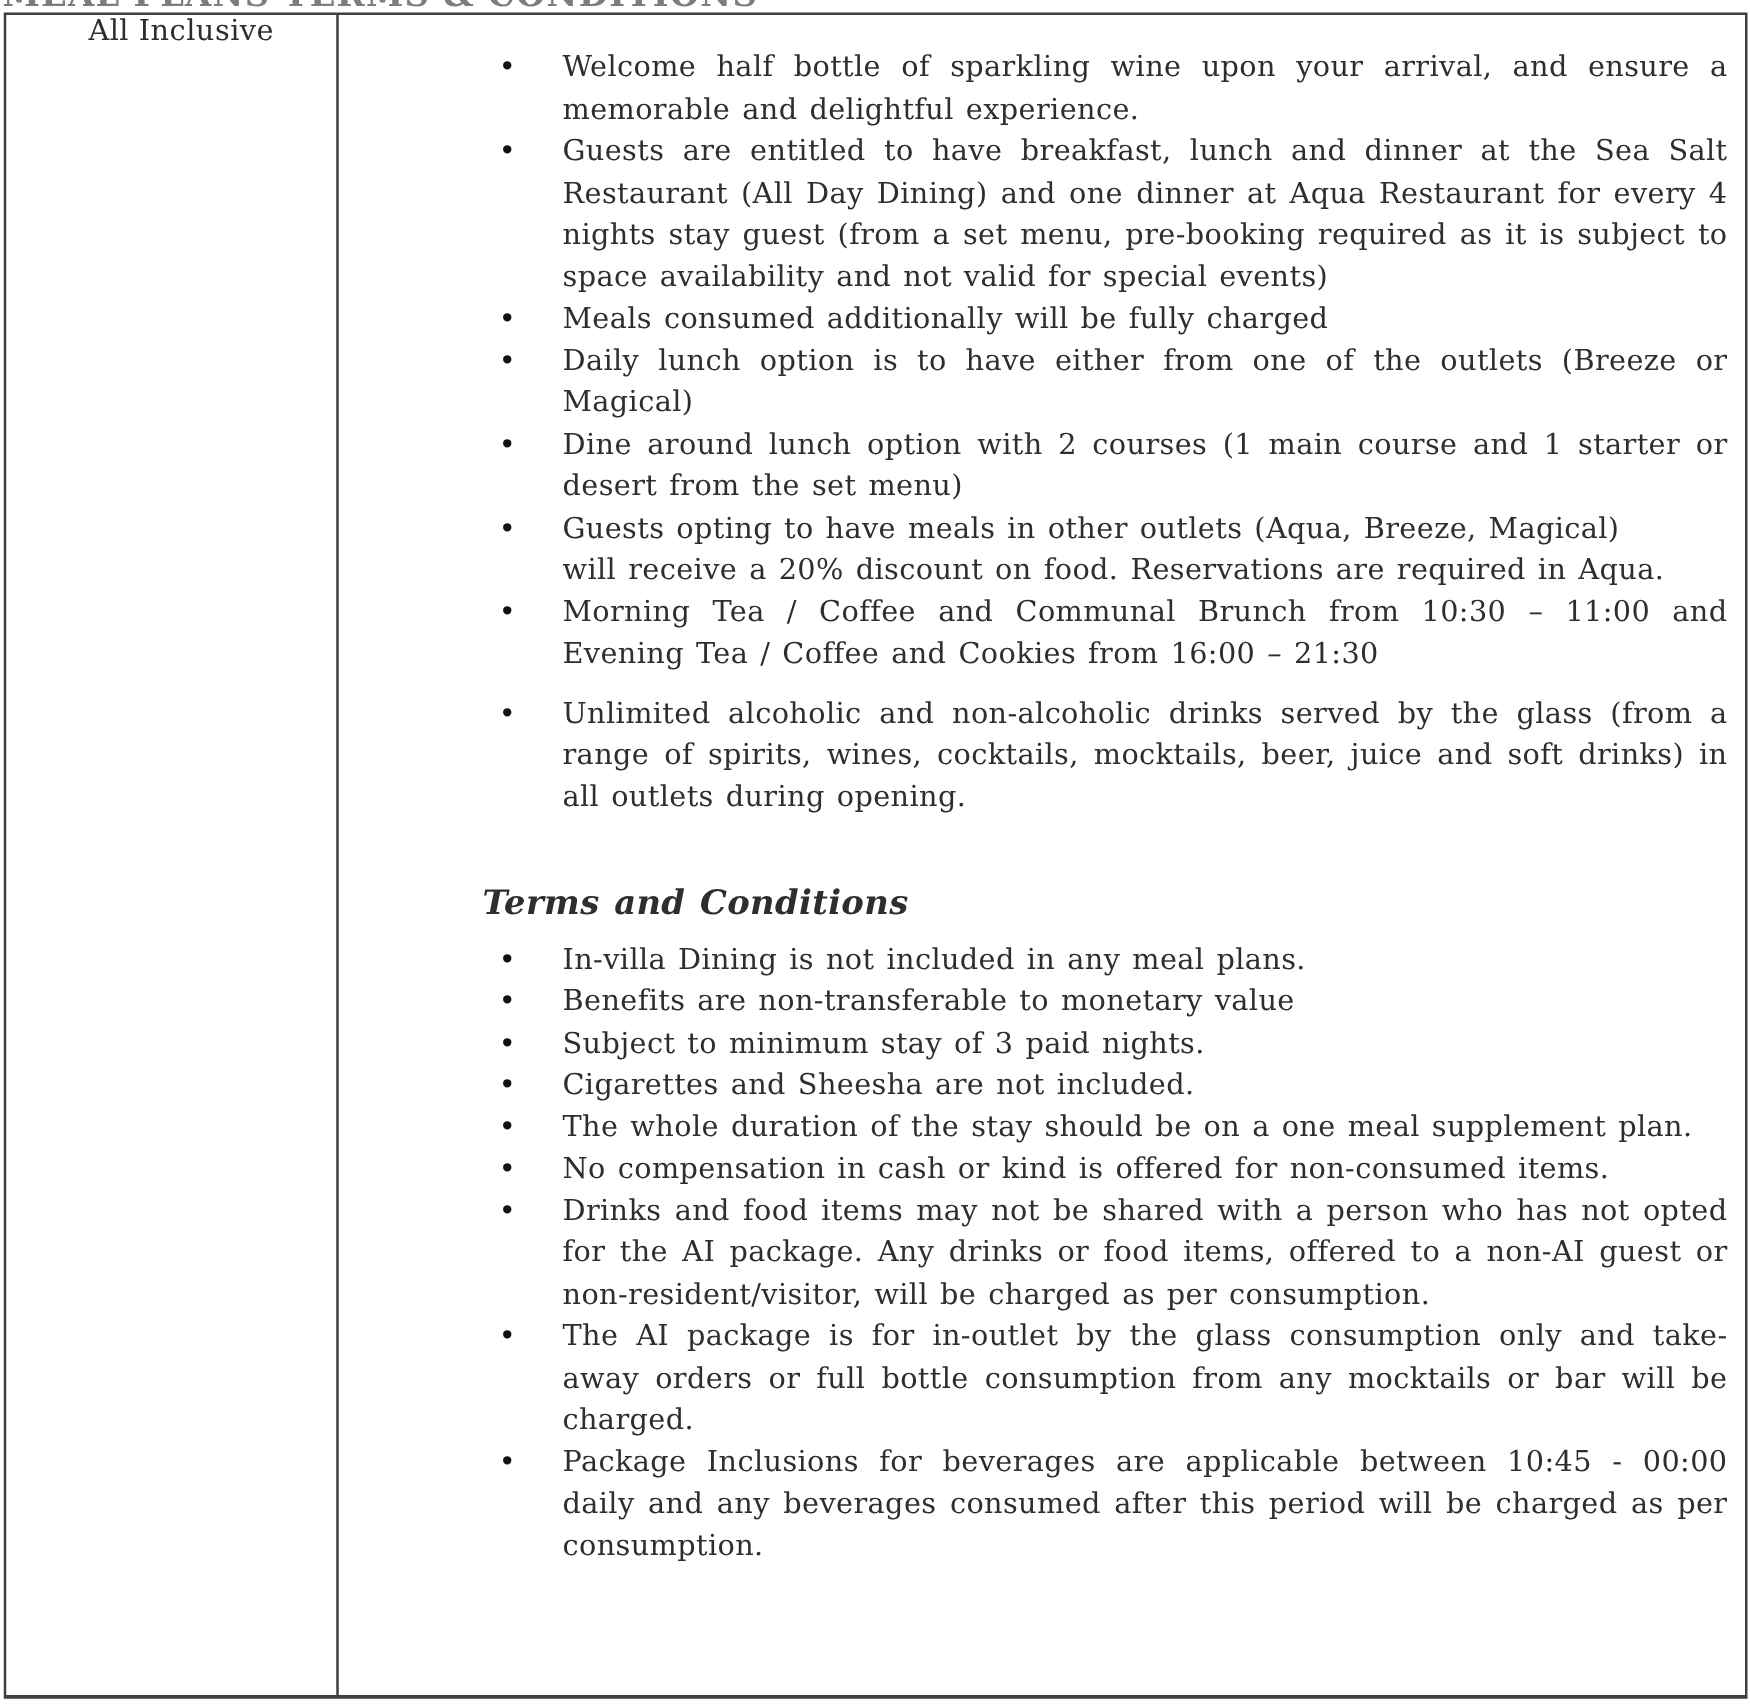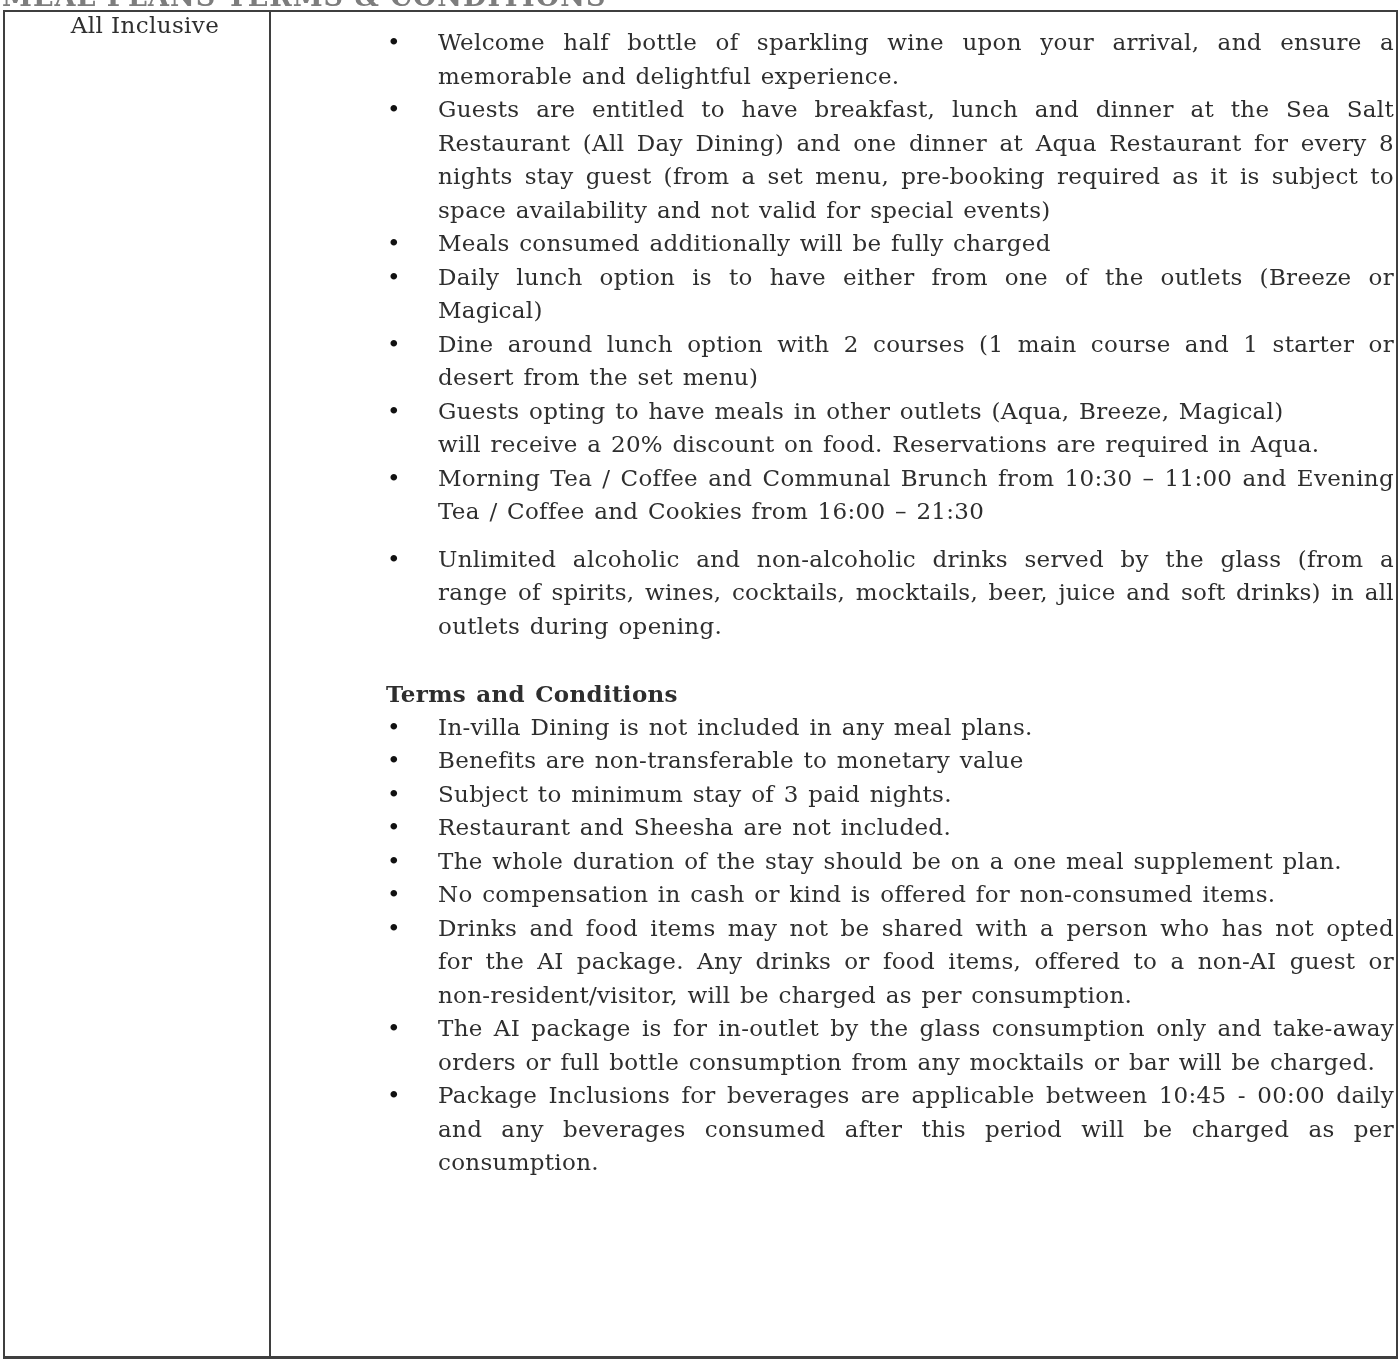--- a/index.html
+++ b/index.html
@@ -56,21 +56,21 @@
   .cell-content {
     box-sizing: border-box;
     flex: 1 1 auto;
     padding: 14px 2px 0 115px;
     font-size: 23px;
     line-height: 33.5px;
     letter-spacing: 0.3px;
     word-spacing: 2px;
   }
   ul.bullets {
-    margin: 0;
+    margin: 12px;
     padding: 0;
     list-style: none;
   }
   ul.bullets li {
     position: relative;
     padding-left: 52px;
     text-align: justify;
     white-space: pre-line;
   }
   ul.bullets li::before {
@@ -79,61 +79,62 @@
     left: 1px;
     top: 0;
     font-size: 23px;
     color: #111;
   }
   
   ul.bullets.inclusions li:last-child {
     margin-top: 14px;
   }
   .terms-heading {
-    margin: 34px 0 0 0;
-    font-size: 23px;
+    margin: 51px 0 0 0;
+    font-size: 27px;
     font-weight: 600;
     line-height: 33.5px;
     letter-spacing: 0.3px;
+    font-style: italic;
   }
 </style>
 </head>
 <body>
 
 <div class="page">
 
   <div class="clipped-header">
     <span>MEAL PLANS TERMS &amp; CONDITIONS</span>
   </div>
 
   <div class="plan-table">
 
     <div class="cell-label">All Inclusive</div>
 
     <div class="cell-content">
 
       <ul class="bullets inclusions">
           <li>Welcome half bottle of sparkling wine upon your arrival, and ensure a memorable and delightful experience.</li>
-          <li>Guests are entitled to have breakfast, lunch and dinner at the Sea Salt Restaurant (All Day Dining) and one dinner at Aqua Restaurant for every 8 nights stay guest (from a set menu, pre-booking required as it is subject to space availability and not valid for special events)</li>
+          <li>Guests are entitled to have breakfast, lunch and dinner at the Sea Salt Restaurant (All Day Dining) and one dinner at Aqua Restaurant for every 4 nights stay guest (from a set menu, pre-booking required as it is subject to space availability and not valid for special events)</li>
           <li>Meals consumed additionally will be fully charged</li>
           <li>Daily lunch option is to have either from one of the outlets (Breeze or Magical)</li>
           <li>Dine around lunch option with 2 courses (1 main course and 1 starter or desert from the set menu)</li>
           <li>Guests opting to have meals in other outlets (Aqua, Breeze, Magical)
 will receive a 20% discount on food. Reservations are required in Aqua.</li>
           <li>Morning Tea / Coffee and Communal Brunch from 10:30 – 11:00 and Evening Tea / Coffee and Cookies from 16:00 – 21:30</li>
           <li>Unlimited alcoholic and non-alcoholic drinks served by the glass (from a range of spirits, wines, cocktails, mocktails, beer, juice and soft drinks) in all outlets during opening.</li>
         </ul>
 
       <h3 class="terms-heading">Terms and Conditions</h3>
 
       <ul class="bullets terms">
           <li>In-villa Dining is not included in any meal plans.</li>
           <li>Benefits are non-transferable to monetary value</li>
           <li>Subject to minimum stay of 3 paid nights.</li>
-          <li>Restaurant and Sheesha are not included.</li>
+          <li>Cigarettes and Sheesha are not included.</li>
           <li>The whole duration of the stay should be on a one meal supplement plan.</li>
           <li>No compensation in cash or kind is offered for non-consumed items.</li>
           <li>Drinks and food items may not be shared with a person who has not opted for the AI package. Any drinks or food items, offered to a non-AI guest or non-resident/visitor, will be charged as per consumption.</li>
           <li>The AI package is for in-outlet by the glass consumption only and take-away orders or full bottle consumption from any mocktails or bar will be charged.</li>
           <li>Package Inclusions for beverages are applicable between 10:45 - 00:00 daily and any beverages consumed after this period will be charged as per consumption.</li>
         </ul>
 
     </div>
   </div>
 </div>

